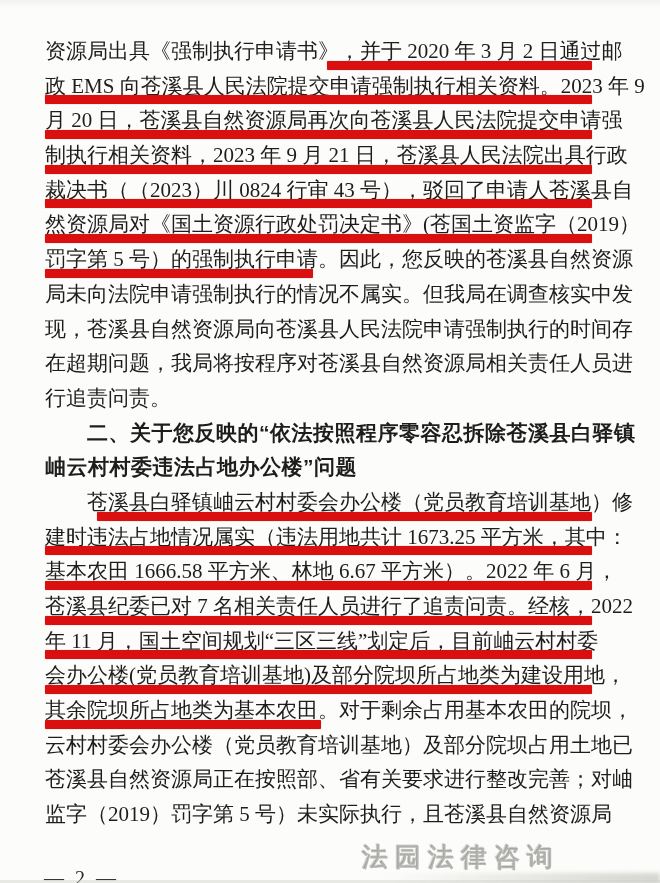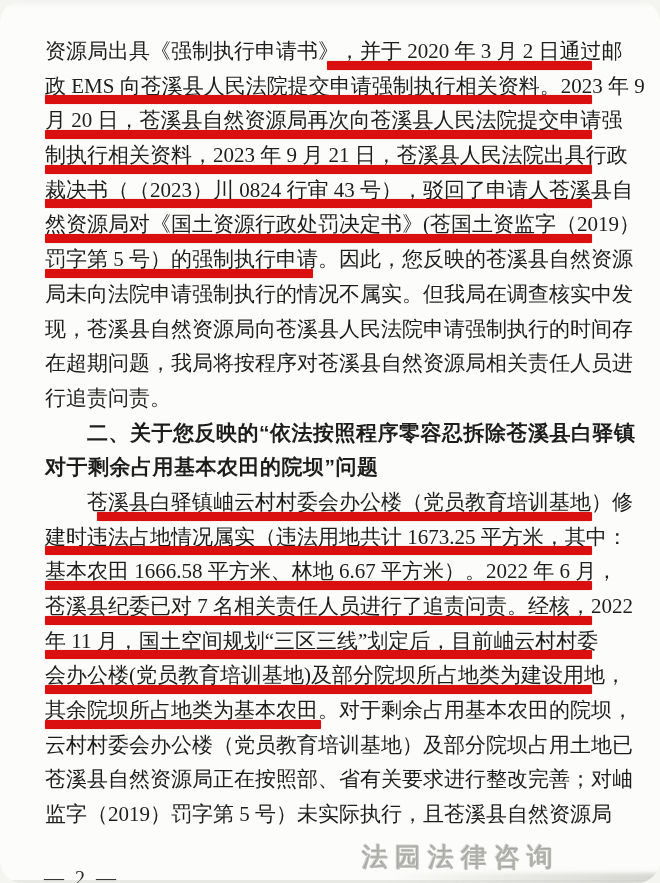--- a/index.html
+++ b/index.html
@@ -60,35 +60,35 @@
     filter: blur(2px); pointer-events: none;
   }
   .bottom-edge {
     position: absolute; left: 0; bottom: 0; width: 660px; height: 3px;
     background: rgba(195,195,188,0.35); pointer-events: none;
   }
 </style>
 </head>
 <body>
 
-<div class="page" style="background: rgb(252, 252, 250); border-radius: 23px;">
+<div class="page" style="background: rgb(252, 252, 250);">
   <div class="doc-body">
       <div class="line"><span class="line-text">资源局出具《强制执行申请书》，并于 2020 年 3 月 2 日通过邮</span><i class="ul" style="left: 51.5%; width: 48.5%;"></i></div>
       <div class="line"><span class="line-text">政 EMS 向苍溪县人民法院提交申请强制执行相关资料。2023 年 9</span><i class="ul" style="left: 0%; width: 100%;"></i></div>
       <div class="line"><span class="line-text">月 20 日，苍溪县自然资源局再次向苍溪县人民法院提交申请强</span><i class="ul" style="left: 0%; width: 100%;"></i></div>
       <div class="line"><span class="line-text">制执行相关资料，2023 年 9 月 21 日，苍溪县人民法院出具行政</span><i class="ul" style="left: 0%; width: 100%;"></i></div>
       <div class="line"><span class="line-text">裁决书（（2023）川 0824 行审 43 号），驳回了申请人苍溪县自</span><i class="ul" style="left: 0%; width: 100%;"></i></div>
       <div class="line"><span class="line-text">然资源局对《国土资源行政处罚决定书》(苍国土资监字（2019）</span><i class="ul" style="left: 0%; width: 100%;"></i></div>
       <div class="line"><span class="line-text">罚字第 5 号）的强制执行申请。因此，您反映的苍溪县自然资源</span><i class="ul" style="left: 0%; width: 49%;"></i></div>
       <div class="line"><span class="line-text">局未向法院申请强制执行的情况不属实。但我局在调查核实中发</span></div>
       <div class="line"><span class="line-text">现，苍溪县自然资源局向苍溪县人民法院申请强制执行的时间存</span></div>
       <div class="line"><span class="line-text">在超期问题，我局将按程序对苍溪县自然资源局相关责任人员进</span></div>
       <div class="line short"><span class="line-text">行追责问责。</span></div>
       <div class="line bold indent"><span class="line-text">二、关于您反映的“依法按照程序零容忍拆除苍溪县白驿镇</span></div>
-      <div class="line bold short"><span class="line-text">对于剩余占用基本农田的院坝”问题</span></div>
+      <div class="line bold short"><span class="line-text">岫云村村委违法占地办公楼”问题</span></div>
       <div class="line indent"><span class="line-text">苍溪县白驿镇岫云村村委会办公楼（党员教育培训基地）修</span><i class="ul" style="left: 9.5%; width: 90.5%;"></i></div>
       <div class="line"><span class="line-text">建时违法占地情况属实（违法用地共计 1673.25 平方米，其中：</span><i class="ul" style="left: 0%; width: 100%;"></i></div>
       <div class="line"><span class="line-text">基本农田 1666.58 平方米、林地 6.67 平方米）。2022 年 6 月，</span><i class="ul" style="left: 0%; width: 100%;"></i></div>
       <div class="line"><span class="line-text">苍溪县纪委已对 7 名相关责任人员进行了追责问责。经核，2022</span><i class="ul" style="left: 0%; width: 100%;"></i></div>
       <div class="line"><span class="line-text">年 11 月，国土空间规划“三区三线”划定后，目前岫云村村委</span><i class="ul" style="left: 0%; width: 100%;"></i></div>
       <div class="line"><span class="line-text">会办公楼(党员教育培训基地)及部分院坝所占地类为建设用地，</span><i class="ul" style="left: 0%; width: 100%;"></i></div>
       <div class="line"><span class="line-text">其余院坝所占地类为基本农田。对于剩余占用基本农田的院坝，</span><i class="ul" style="left: 0%; width: 50.5%;"></i></div>
       <div class="line"><span class="line-text">云村村委会办公楼（党员教育培训基地）及部分院坝占用土地已</span></div>
       <div class="line"><span class="line-text">苍溪县自然资源局正在按照部、省有关要求进行整改完善；对岫</span></div>
       <div class="line"><span class="line-text">监字（2019）罚字第 5 号）未实际执行，且苍溪县自然资源局</span></div>

